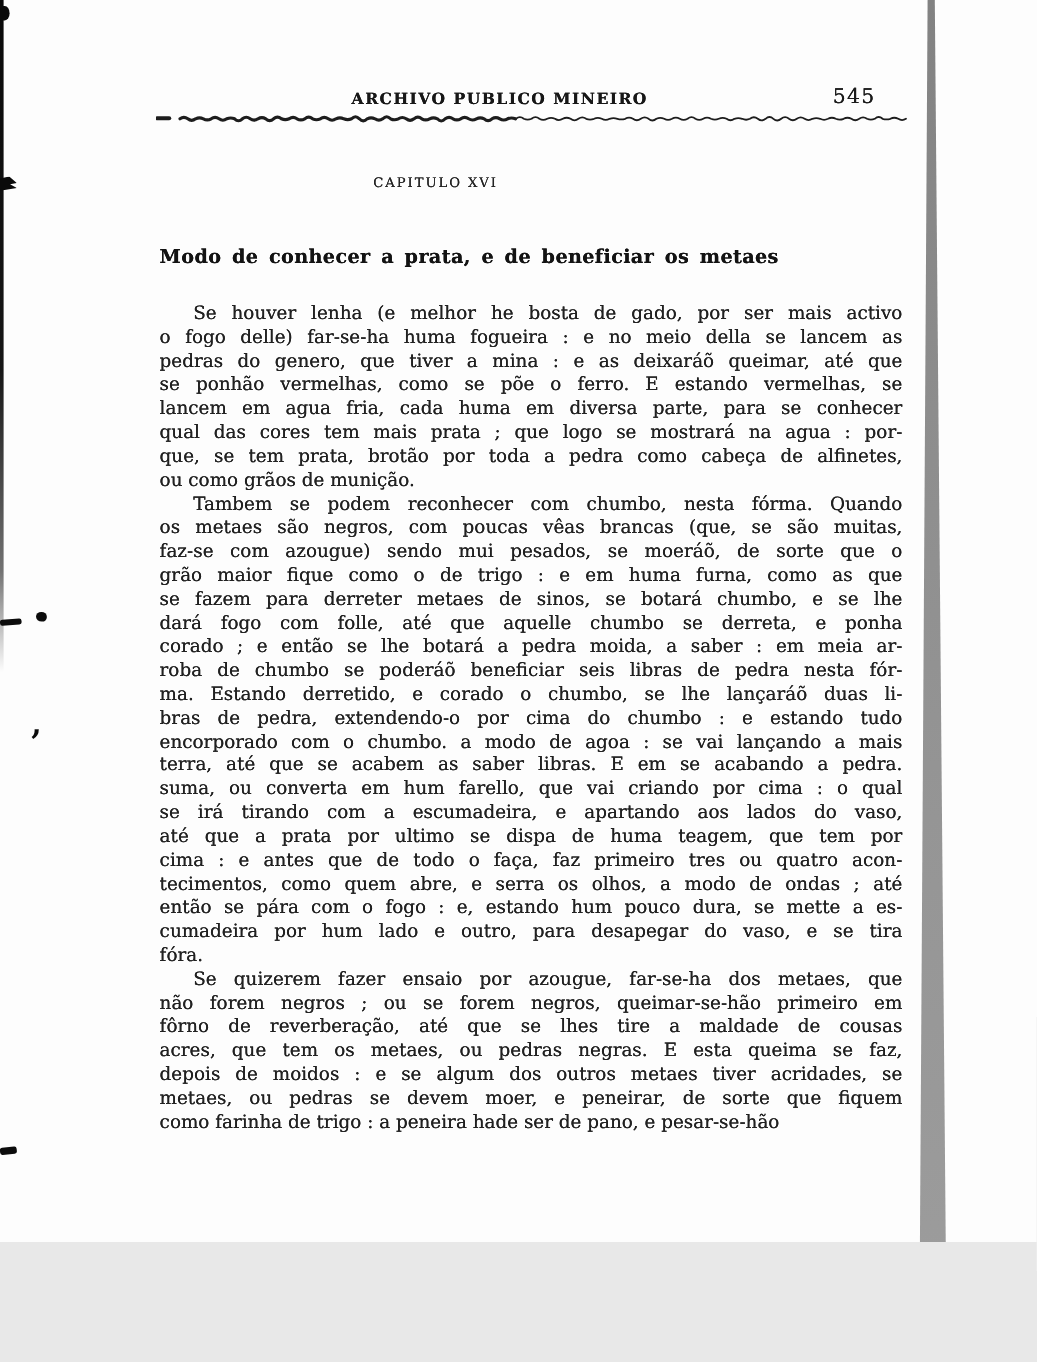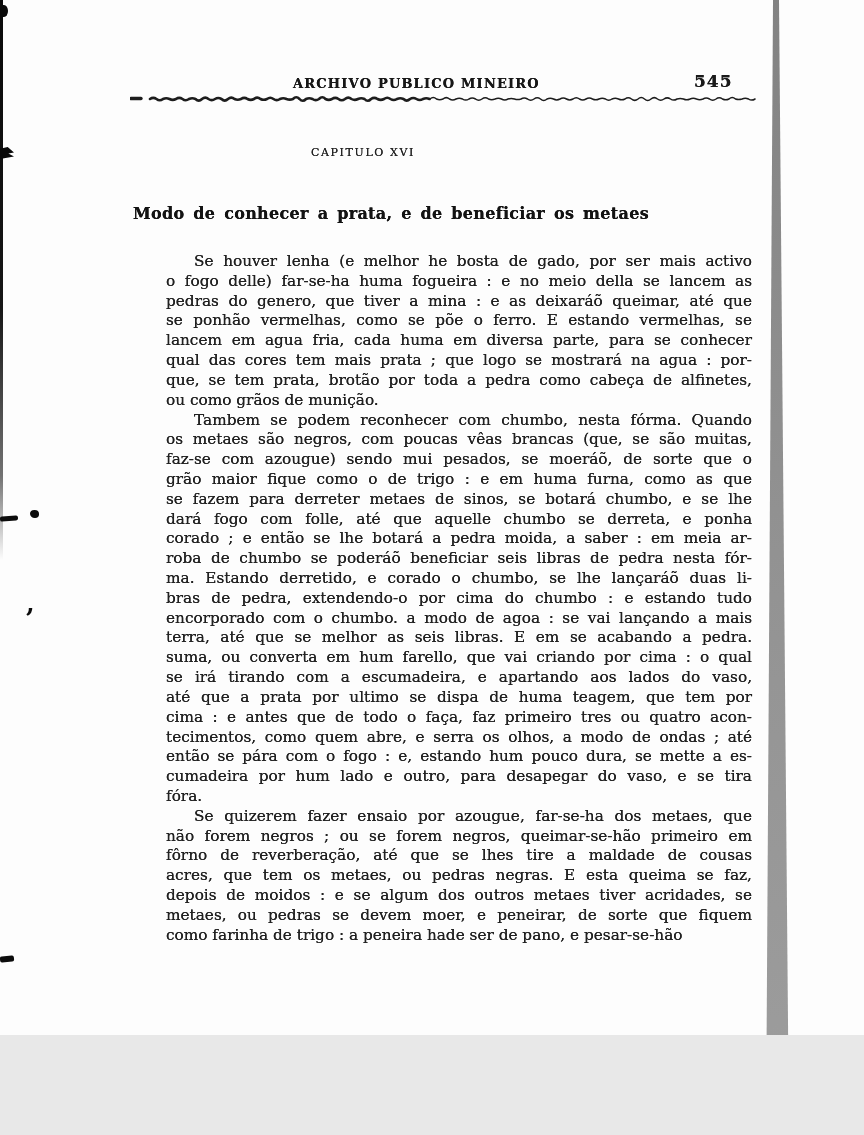--- a/index.html
+++ b/index.html
@@ -7,40 +7,40 @@
     position:relative;width:864px;height:1035px;margin:0 auto;
     background:#fdfdfd;overflow:hidden;
     font-family:"DejaVu Serif","Liberation Serif",serif;color:#1f1f1f;
   }
   .header-title{
     position:absolute;left:293px;top:76px;width:198px;text-align:center;
     font-weight:bold;font-size:13px;letter-spacing:1.2px;color:#171717;
     text-shadow:0 0 .4px currentColor;white-space:nowrap;
   }
   .page-number{
-    position:absolute;left:694px;top:71px;font-size:17px;font-weight:bold;
+    position:absolute;left:694px;top:71px;font-size:17px;font-weight:normal;
     letter-spacing:1px;color:#1a1a1a;text-shadow:0 0 .4px currentColor;
   }
   .rule{position:absolute;left:130px;top:92px;width:630px;height:14px;}
   .rule svg{display:block;width:630px;height:14px;}
   .chapter{
     position:absolute;left:133px;top:146px;width:460px;text-align:center;
     font-size:11px;letter-spacing:1.6px;color:#242424;text-shadow:0 0 .3px currentColor;
   }
   .heading{
     position:absolute;left:133px;top:204px;width:516px;text-align:center;
     font-size:16px;font-weight:bold;word-spacing:3px;letter-spacing:.3px;
     color:#131313;text-shadow:0 0 .5px currentColor;
   }
   .body{
     position:absolute;left:133px;top:252px;width:619px;
     font-size:15.3px;line-height:19.82px;color:#212121;
     text-shadow:0 0 .45px currentColor;
   }
-  .line{text-align:justify;text-align-last:justify;margin-left:33px;}
+  .line{text-align:justify;text-align-last:justify;}
   .line.first{padding-left:28px;}
   .line.last{text-align-last:left;}
 
   
   .left-edge-line{
     position:absolute;left:0;top:0;width:3px;height:560px;
     background:linear-gradient(180deg,#0a0a0a 0%,#161616 55%,rgba(40,40,40,.65) 85%,rgba(60,60,60,0) 100%);
   }
   .left-edge-blob-top{
     position:absolute;left:0;top:5px;width:8px;height:12px;background:#0a0a0a;
@@ -99,21 +99,21 @@
         <div class="line">os metaes são negros, com poucas vêas brancas (que, se são muitas,</div>
         <div class="line">faz-se com azougue) sendo mui pesados, se moeráõ, de sorte que o</div>
         <div class="line">grão maior fique como o de trigo : e em huma furna, como as que</div>
         <div class="line">se fazem para derreter metaes de sinos, se botará chumbo, e se lhe</div>
         <div class="line">dará fogo com folle, até que aquelle chumbo se derreta, e ponha</div>
         <div class="line">corado ; e então se lhe botará a pedra moida, a saber : em meia ar-</div>
         <div class="line">roba de chumbo se poderáõ beneficiar seis libras de pedra nesta fór-</div>
         <div class="line">ma. Estando derretido, e corado o chumbo, se lhe lançaráõ duas li-</div>
         <div class="line">bras de pedra, extendendo-o por cima do chumbo : e estando tudo</div>
         <div class="line">encorporado com o chumbo. a modo de agoa : se vai lançando a mais</div>
-        <div class="line">terra, até que se melhor as seis libras. E em se acabando a pedra.</div>
+        <div class="line">terra, até que se acabem as saber libras. E em se acabando a pedra.</div>
         <div class="line">suma, ou converta em hum farello, que vai criando por cima : o qual</div>
         <div class="line">se irá tirando com a escumadeira, e apartando aos lados do vaso,</div>
         <div class="line">até que a prata por ultimo se dispa de huma teagem, que tem por</div>
         <div class="line">cima : e antes que de todo o faça, faz primeiro tres ou quatro acon-</div>
         <div class="line">tecimentos, como quem abre, e serra os olhos, a modo de ondas ; até</div>
         <div class="line">então se pára com o fogo : e, estando hum pouco dura, se mette a es-</div>
         <div class="line">cumadeira por hum lado e outro, para desapegar do vaso, e se tira</div>
         <div class="line last">fóra.</div>
       </div>
       <div>

